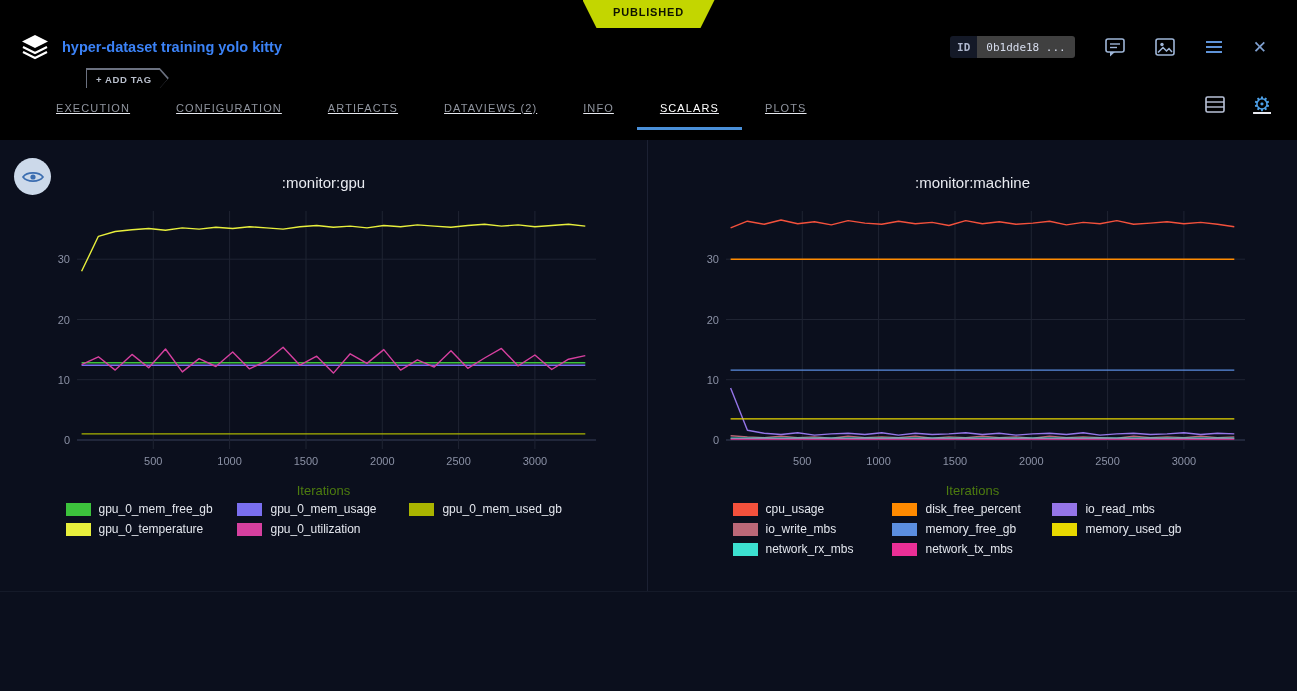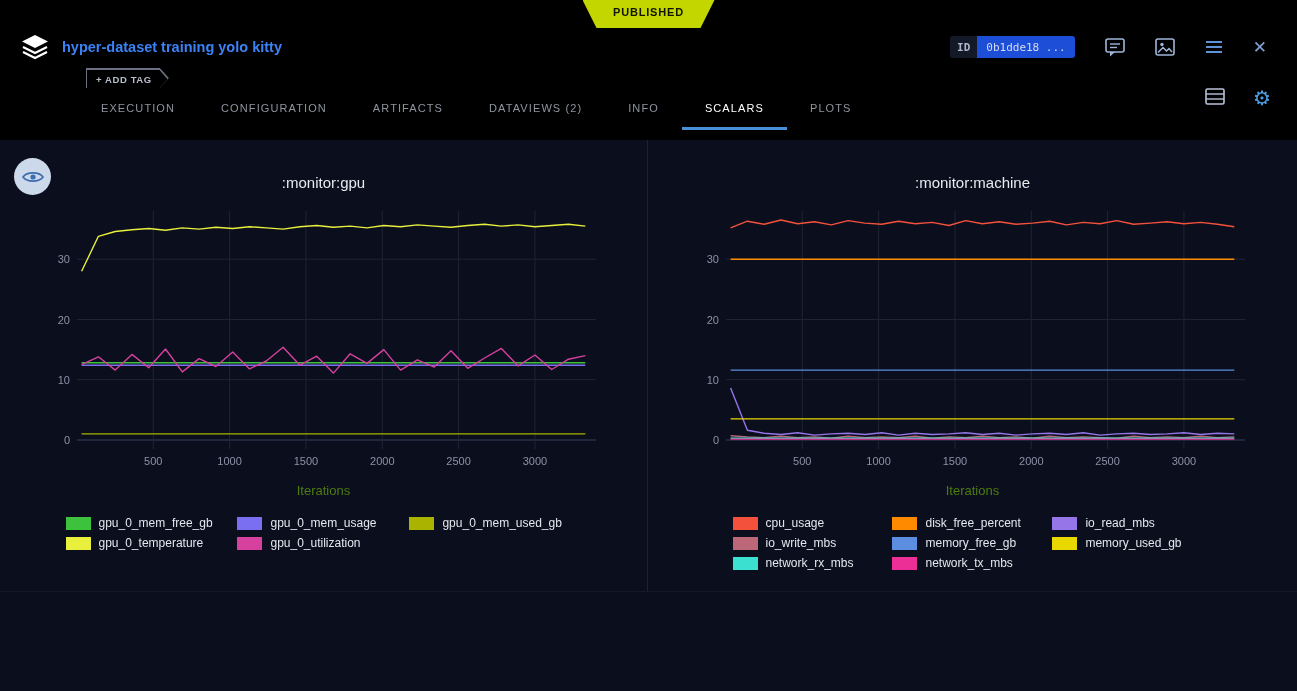--- a/index.html
+++ b/index.html
@@ -23,37 +23,37 @@
     display:flex; align-items:center; padding:34px 30px 0 20px;
   }
   .logo { width:30px; height:26px; margin-right:12px; flex:0 0 auto; }
   .exp-title { font-size:14.5px; font-weight:700; color:#3b82f6; }
   .header-spacer { flex:1; }
   .id-badge {
     display:flex; align-items:stretch; height:22px; border-radius:3px; overflow:hidden;
     font-family:"DejaVu Sans Mono", monospace; font-size:11px; cursor:pointer;
   }
   .id-badge .id-label { background:#141927; color:#aeb6cc; display:flex; align-items:center; padding:0 7px;font-weight:bold; }
-  .id-badge .id-value { background:#1d4ed8; color:#d6dcec; display:flex; align-items:center; padding:0 9px; }
+  .id-badge .id-value { background:#404040; color:#d6dcec; display:flex; align-items:center; padding:0 9px; }
   .hicon { margin-left:30px; background:none; border:none; cursor:pointer; display:flex; align-items:center; }
   .close-glyph { font-size:17px; color:#7fa0d0; }
   .add-tag-row { padding:8px 16px 0 86px; }
   .add-tag {
     display:inline-block; position:relative; cursor:pointer;
     clip-path:polygon(0 0, calc(100% - 9px) 0, 100% 50%, calc(100% - 9px) 100%, 0 100%);
     background:#6b7180; padding:1px;
   }
   .add-tag .inner {
     clip-path:polygon(0 0, calc(100% - 8.3px) 0, 100% 50%, calc(100% - 8.3px) 100%, 0 100%);
     background:#000; color:#b9bfcc; font-size:9.5px; font-weight:700;
     letter-spacing:.6px; padding:4px 16px 4px 9px;
   }
 
   
-  .tab-bar { display:flex; align-items:flex-start; padding:0 26px 0 78px; height:42px; }
+  .tab-bar { display:flex; align-items:center; padding:0 26px 0 33px; height:42px;text-decoration:underline; }
   .tab-items { display:flex; height:100%; }
   .tab {
     display:flex; align-items:center; padding:0 23px; height:100%;
     font-size:11px; letter-spacing:1.1px; color:#8f949e; cursor:pointer;
     border-bottom:3px solid transparent; font-weight:500;
   }
   .tab.active { color:#fff; border-bottom-color:#4a90d9; }
   .tabbar-spacer { flex:1; }
   .tab-icon { background:none; border:none; cursor:pointer; margin-left:28px; display:flex; align-items:center; padding-bottom:10px; }
   .gear-glyph { font-size:20px; color:#4da0e8; line-height:1; }
@@ -69,21 +69,21 @@
   .panel { width:648px; padding-top:34px; text-align:center; }
   .panel-left { border-right:1px solid #1c2133; }
   .panel-right { width:649px; }
   .chart-title { font-size:15px; font-weight:400; color:#e8eaf0; margin-bottom:12px; }
   .chart { display:inline-block; }
   .chart svg { display:block; }
   .grid-line { stroke:#1f2433; stroke-width:1; }
   .grid-zero { stroke:#39415a; stroke-width:1; }
   .tick-label { fill:#8b91a5; font-size:11px; font-family:"Liberation Sans", sans-serif; }
   .xlabel { font-size:13px; color:#4d7c0f; margin-top:4px; }
-  .legend { margin:18px auto 0; display:flex; flex-wrap:wrap; text-align:left; }
+  .legend { margin:4px auto 0; display:flex; flex-wrap:wrap; text-align:left; }
   .panel-left .legend { width:516px; }
   .panel-right .legend { width:480px; }
   .legend-item { width:33.33%; display:flex; align-items:center; margin-bottom:6px; cursor:pointer; }
   .swatch { display:inline-block; width:25px; height:13px; margin-right:8px; flex:0 0 auto; }
   .legend-label { font-size:12px; color:#e4e7ee; white-space:nowrap; }
 </style>
 </head>
 <body>
 
 <header>

